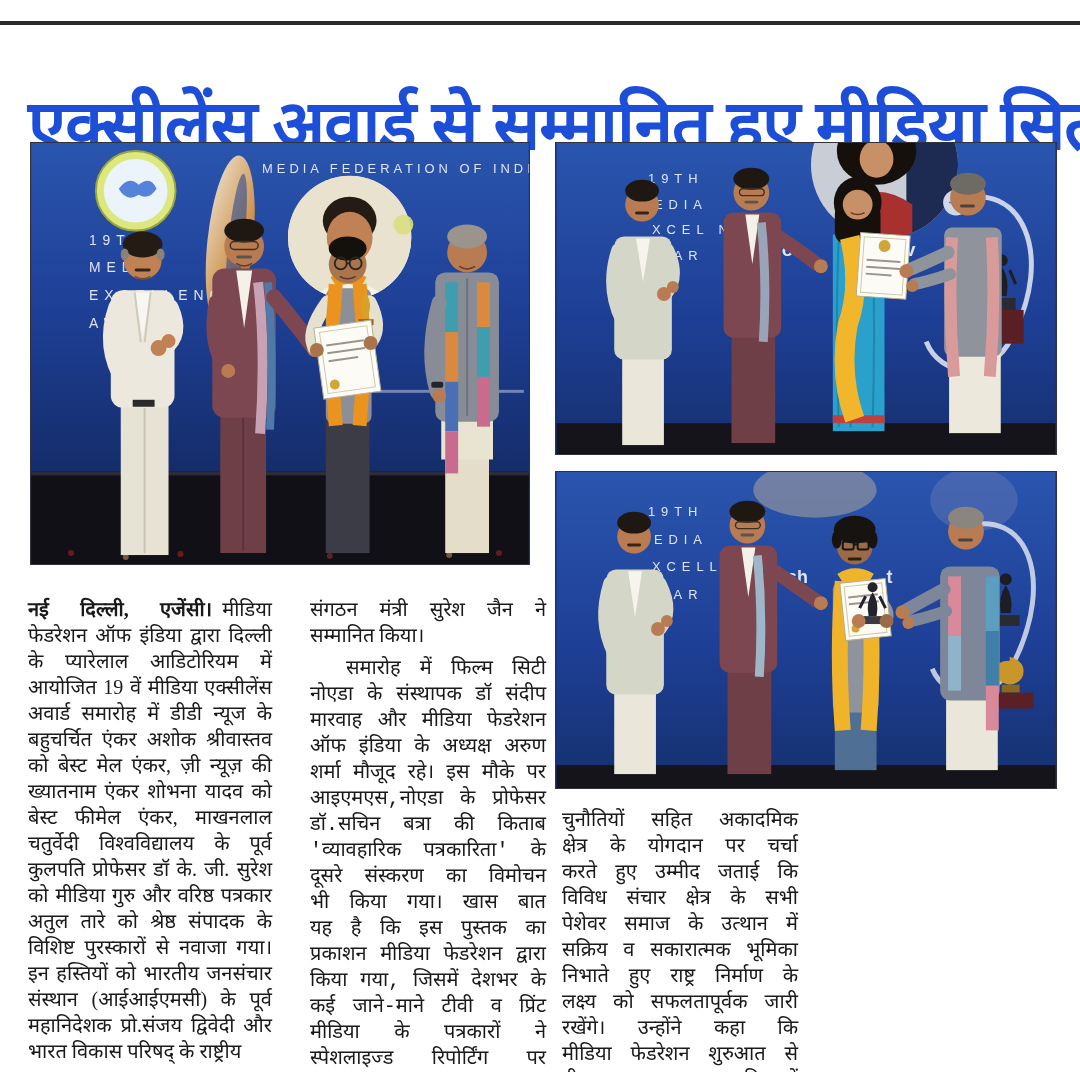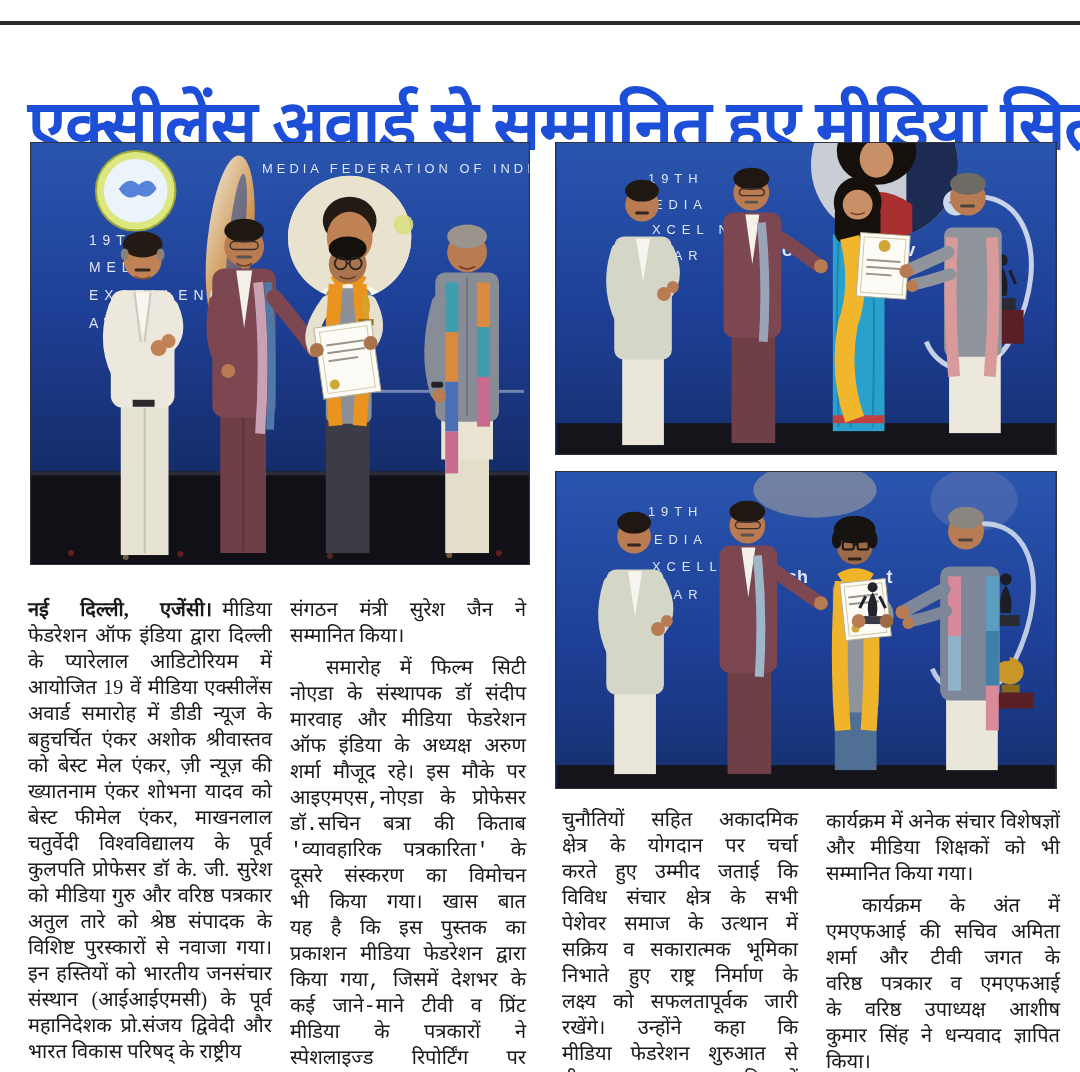--- a/index.html
+++ b/index.html
@@ -10,21 +10,21 @@
             font-weight:bold;color:#1d4ed8;white-space:nowrap;letter-spacing:-1px;}
   .photo{position:absolute;border:1px solid #30343a;box-sizing:border-box;background:#16337e;overflow:hidden;}
   .photo svg{display:block;}
   .photo1{left:30px;top:142px;width:500px;height:423px;}
   .photo2{left:555px;top:142px;width:502px;height:313px;}
   .photo3{left:555px;top:471px;width:502px;height:318px;}
   .col{position:absolute;text-align:justify;color:#191919;font-size:20px;line-height:26px;}
   .col p{margin:8px;}
   .col p.indent{text-indent:36px;font-family:Liberation Mono, monospace;}
   .col1{left:20px;top:588px;width:260px;height:460px;}
-  .col2{left:282px;top:588px;width:252px;height:460px;}
+  .col2{left:302px;top:588px;width:252px;height:460px;}
   .col3{left:554px;top:800px;width:252px;height:248px;font-family:Liberation Mono, monospace;}
   .col4{left:818px;top:800px;width:250px;height:248px;}
   .dateline{font-weight:bold;}
   .scrtext{fill:#dde5f4;font-family:"Liberation Sans",sans-serif;}
 </style>
 </head>
 <body>
 
 <div class="page">
 
@@ -418,18 +418,14 @@
 
   <div class="col col2">
     <p>संगठन मंत्री सुरेश जैन ने सम्मानित किया।</p>
     <p class="indent">समारोह में  फिल्म सिटी नोएडा के संस्थापक डॉ संदीप मारवाह और  मीडिया फेडरेशन ऑफ इंडिया के अध्यक्ष अरुण शर्मा मौजूद रहे। इस मौके पर आइएमएस,नोएडा के प्रोफेसर डॉ.सचिन बत्रा की किताब 'व्यावहारिक पत्रकारिता' के दूसरे संस्करण का विमोचन भी किया गया। खास बात यह है कि इस पुस्तक का प्रकाशन मीडिया फेडरेशन द्वारा किया गया, जिसमें देशभर के कई जाने-माने टीवी व प्रिंट मीडिया के पत्रकारों ने स्पेशलाइज्ड रिपोर्टिंग पर अध्याय लिखे हैं।   एमएफआई के अध्यक्ष अरुण शर्मा ने पत्रकारिता जगत की</p>
   </div>
 
   <div class="col col3">
     <p>चुनौतियों सहित अकादमिक क्षेत्र के योगदान पर चर्चा करते हुए उम्मीद जताई कि विविध संचार क्षेत्र के सभी पेशेवर समाज के उत्थान में सक्रिय व सकारात्मक भूमिका निभाते हुए राष्ट्र निर्माण के लक्ष्य को सफलतापूर्वक जारी रखेंगे। उन्होंने कहा कि मीडिया फेडरेशन शुरुआत से ही पत्रकार व समाज हित में कार्यरत रहा है।</p>
   </div>
 
-  <div class="col col4">
-    <p>कार्यक्रम में अनेक संचार विशेषज्ञों और मीडिया शिक्षकों को भी सम्मानित किया गया।</p>
-    <p class="indent">कार्यक्रम के अंत में एमएफआई की सचिव अमिता शर्मा और टीवी जगत के वरिष्ठ पत्रकार व एमएफआई के वरिष्ठ उपाध्यक्ष आशीष कुमार सिंह ने धन्यवाद ज्ञापित किया।</p>
-  </div>
 
 </div>
 
 </body></html>

